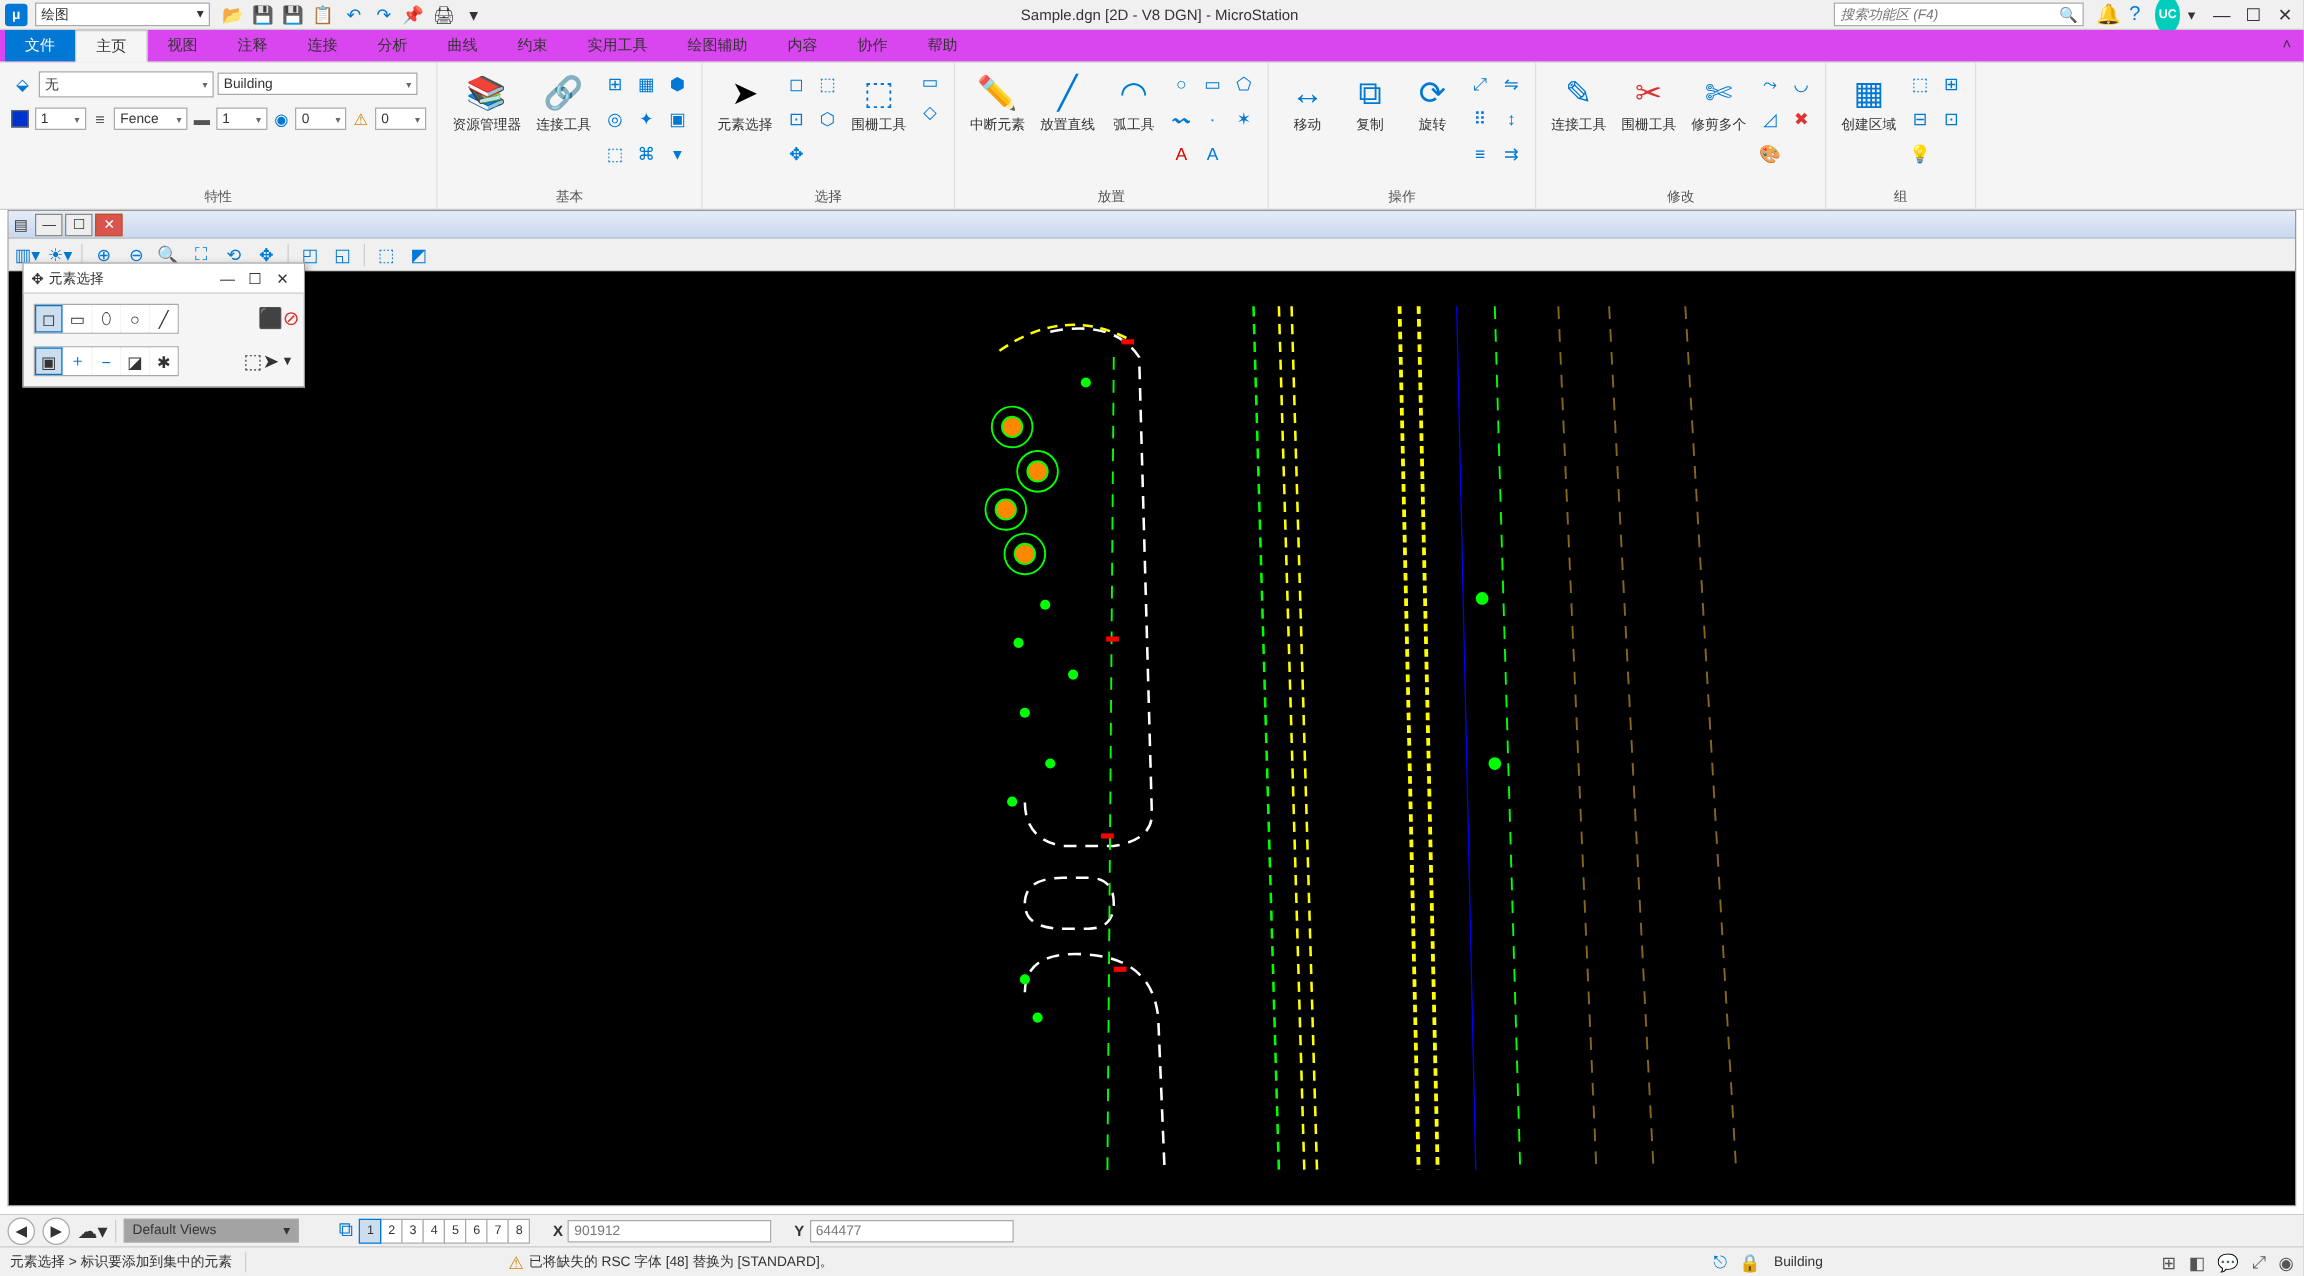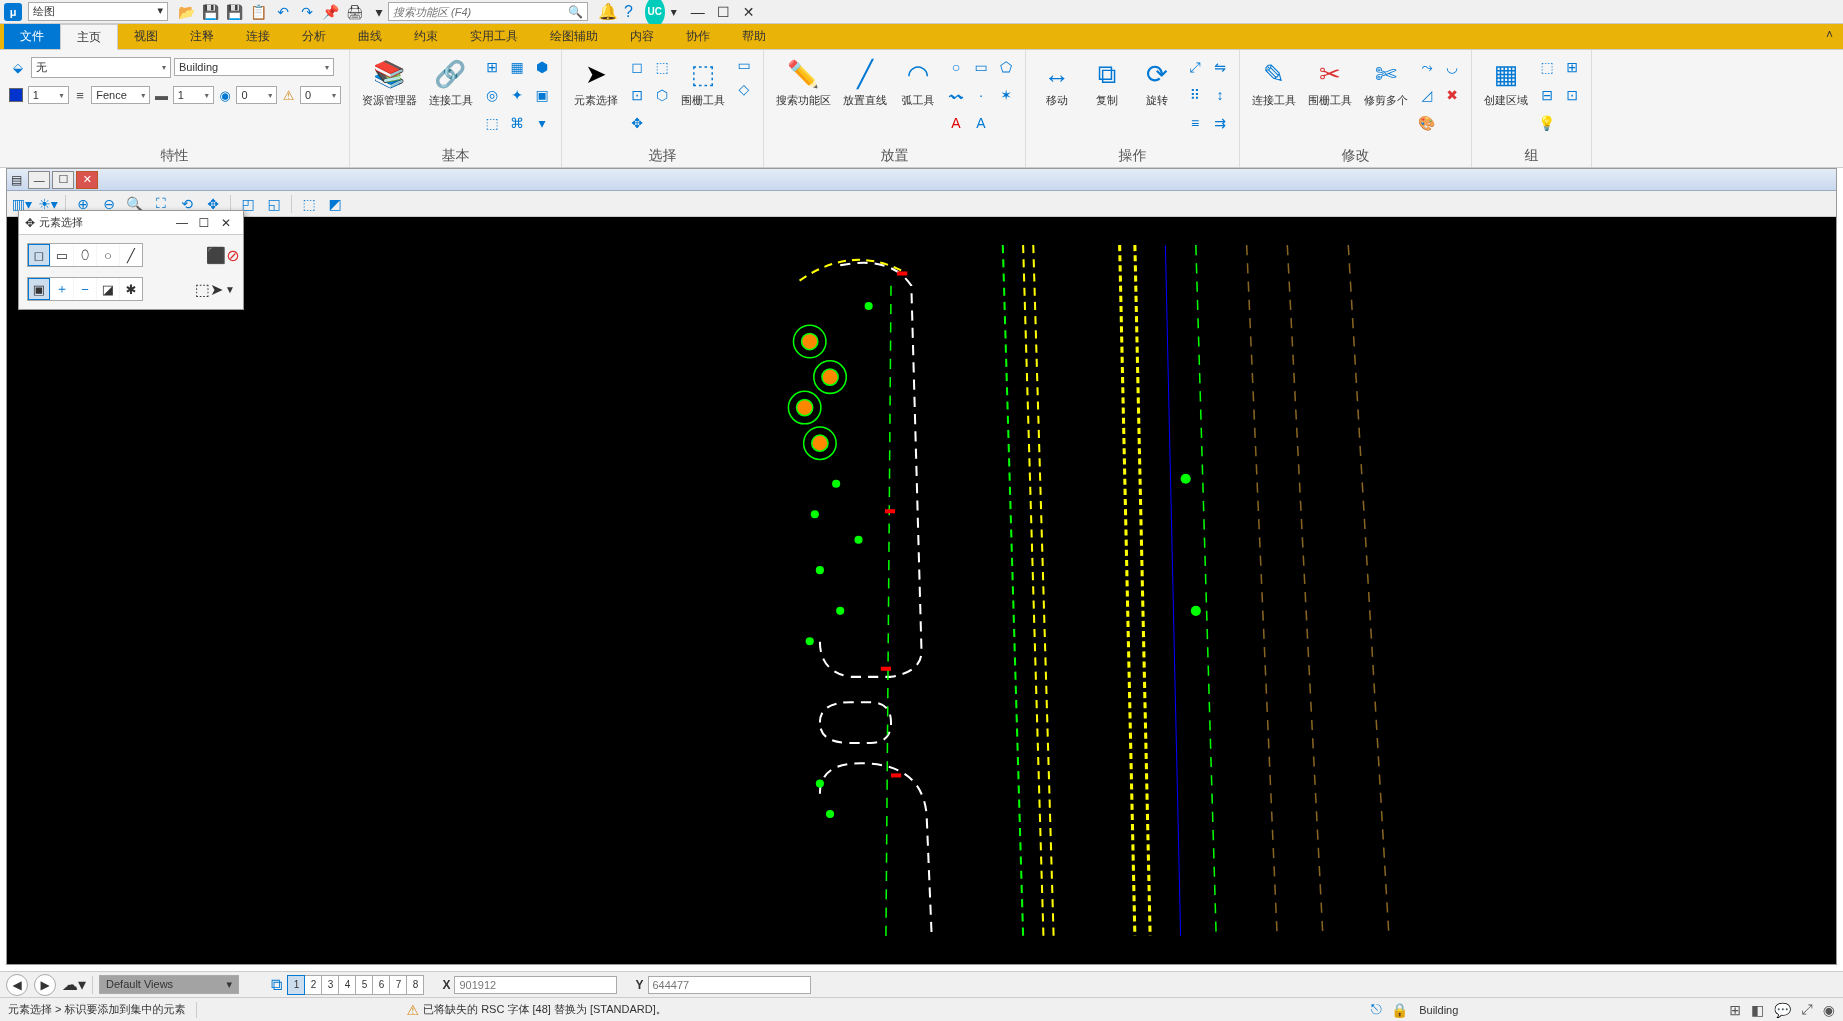--- a/index.html
+++ b/index.html
@@ -11,31 +11,31 @@
 .titlebar .qat-combo { border: 1px solid #aaa; background: #fff; padding: 1px 4px; font-size: 11px; width: 140px; display: flex; justify-content: space-between; }
 .titlebar .qat-icons { display: flex; gap: 6px; margin-left: 10px; align-items: center; }
 .titlebar .qat-icons span { width: 18px; height: 18px; display: inline-flex; align-items: center; justify-content: center; font-size: 14px; }
 .titlebar .title { flex: 1; text-align: center; font-size: 12px; }
 .titlebar .search-box { display: flex; align-items: center; border: 1px solid #aaa; background: #fff; padding: 0 4px; width: 200px; height: 19px; margin-right: 10px; }
 .titlebar .search-box input { border: none; outline: none; flex: 1; font-size: 11px; font-style: italic; color: #888; }
 .titlebar .win-controls span { display: inline-block; width: 22px; text-align: center; font-size: 14px; }
 .uc-badge { width: 20px; height: 30px; border-radius: 50%; background: #0cb; color: #fff; font-size: 10px; font-weight: bold; display: inline-flex; align-items: center; justify-content: center; margin: 0 6px; }
 
 
-.ribbon-tabs { height: 26px; background: #eab308; display: flex; border-bottom: 1px solid #ccc; padding-left: 4px; }
+.ribbon-tabs { height: 26px; background: #d946ef; display: flex; border-bottom: 1px solid #ccc; padding-left: 4px; }
 .ribbon-tabs .rtab { padding: 4px 16px; font-size: 12px; cursor: pointer; }
 .ribbon-tabs .rtab.file { background: #0078d4; color: #fff; }
 .ribbon-tabs .rtab.active { border: 1px solid #ccc; border-bottom: 1px solid #f5f5f5; background: #f5f5f5; margin-bottom: -1px; }
 .ribbon-tabs .ribbon-toggle { margin-left: auto; padding: 4px 10px; }
 
 
 .ribbon { height: 118px; background: #f5f5f5; display: flex; border-bottom: 1px solid #ccc; }
 .rgroup { border-right: 1px solid #ddd; padding: 4px 8px 2px 8px; display: flex; flex-direction: column; }
 .rgroup .rgroup-content { flex: 1; display: flex; align-items: flex-start; gap: 4px; }
-.rgroup .rgroup-label { text-align: center; font-size: 14px; color: #555; padding-top: 2px; }
+.rgroup .rgroup-label { text-align: center; font-size: 11px; color: #555; padding-top: 2px; }
 .rcol { display: flex; flex-direction: column; gap: 2px; }
 .rrow { display: flex; align-items: center; gap: 3px; height: 26px; }
 .rrow .ricon { width: 20px; height: 20px; display: inline-flex; align-items: center; justify-content: center; border: 1px solid transparent; font-size: 13px; }
 .rselect { border: 1px solid #aaa; background: #fff; padding: 2px 4px; font-size: 11px; display: flex; justify-content: space-between; align-items: center; }
 .rselect .caret { font-size: 8px; color: #666; }
 .bigbtn { display: flex; flex-direction: column; align-items: center; gap: 2px; padding: 2px 4px; min-width: 46px; }
 .bigbtn .bicon { width: 36px; height: 36px; display: flex; align-items: center; justify-content: center; font-size: 26px; color: #0078d4; }
 .bigbtn .blbl { font-size: 11px; text-align: center; line-height: 1.1; }
 .smallicon { width: 22px; height: 22px; display: inline-flex; align-items: center; justify-content: center; color: #0078d4; font-size: 14px; }
 
@@ -98,20 +98,21 @@
     <span style="color:#d89b00">📂</span>
     <span>💾</span>
     <span>💾</span>
     <span>📋</span>
     <span style="color:#0078d4">↶</span>
     <span style="color:#0078d4">↷</span>
     <span style="color:#3a3">📌</span>
     <span>🖨</span>
     <span>▾</span>
   </div>
+  <div class="title">Sample.dgn [2D - V8 DGN] - MicroStation</div>
   <div class="search-box">
     <input placeholder="搜索功能区 (F4)" style="">
     <span>🔍</span>
   </div>
   <span style="color:#0078d4;font-size:16px">🔔</span>
   <span style="color:#0078d4;font-size:16px;margin:0 6px">?</span>
   <span class="uc-badge">UC</span>
   <span>▾</span>
   <div class="win-controls" style="margin-left:10px">
     <span>—</span>
@@ -246,21 +247,21 @@
         <span class="smallicon">◇</span>
       </div>
     </div>
     <div class="rgroup-label">选择</div>
   </div>
 
   <div class="rgroup">
     <div class="rgroup-content">
       <div class="bigbtn">
           <div class="bicon">✏️</div>
-          <div class="blbl">搜索功能区</div>
+          <div class="blbl">中断元素</div>
         </div>
       <div class="bigbtn">
           <div class="bicon">╱</div>
           <div class="blbl">放置直线</div>
         </div>
       <div class="bigbtn">
           <div class="bicon">◠</div>
           <div class="blbl">弧工具</div>
         </div>
       <div class="rcol">

